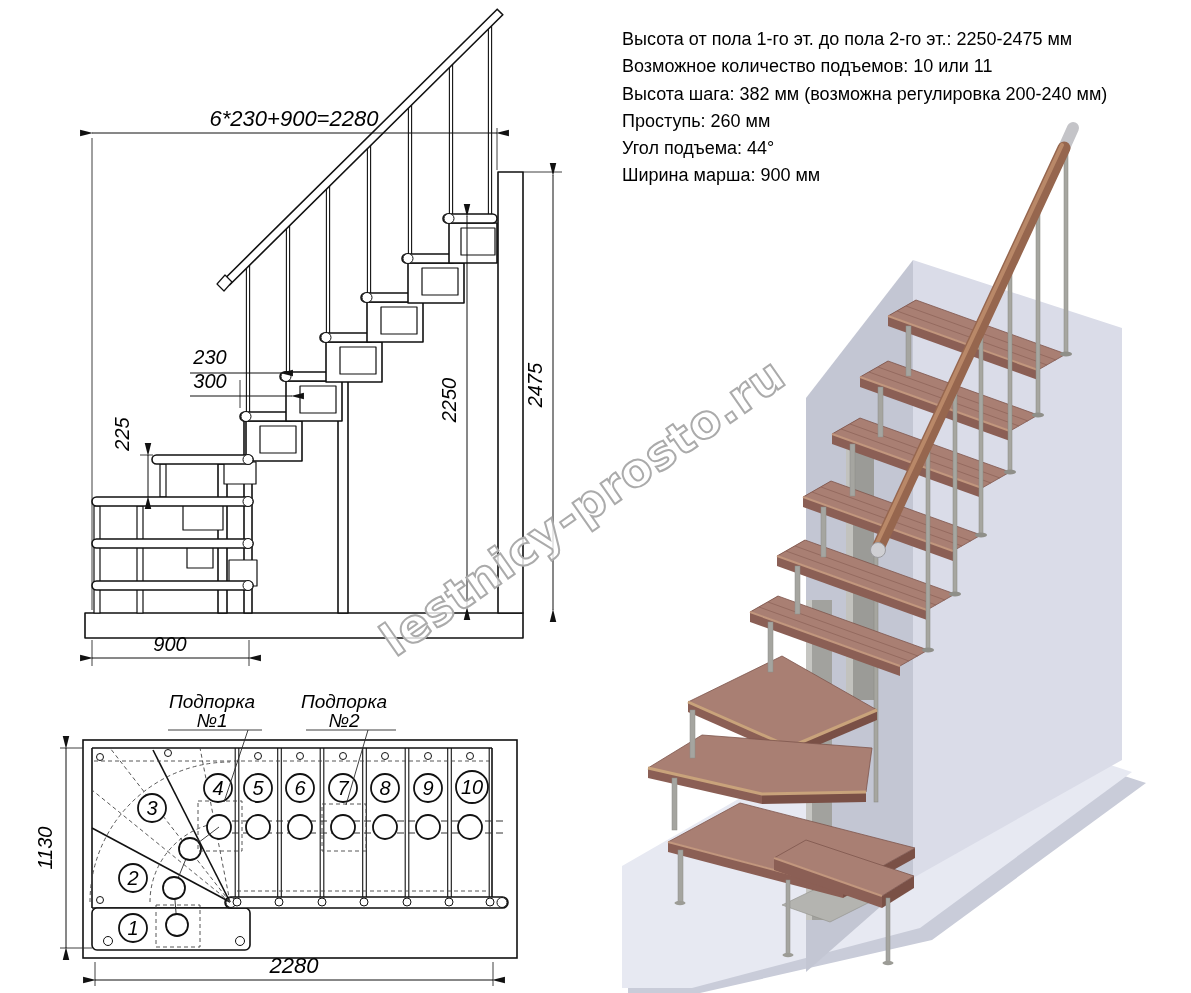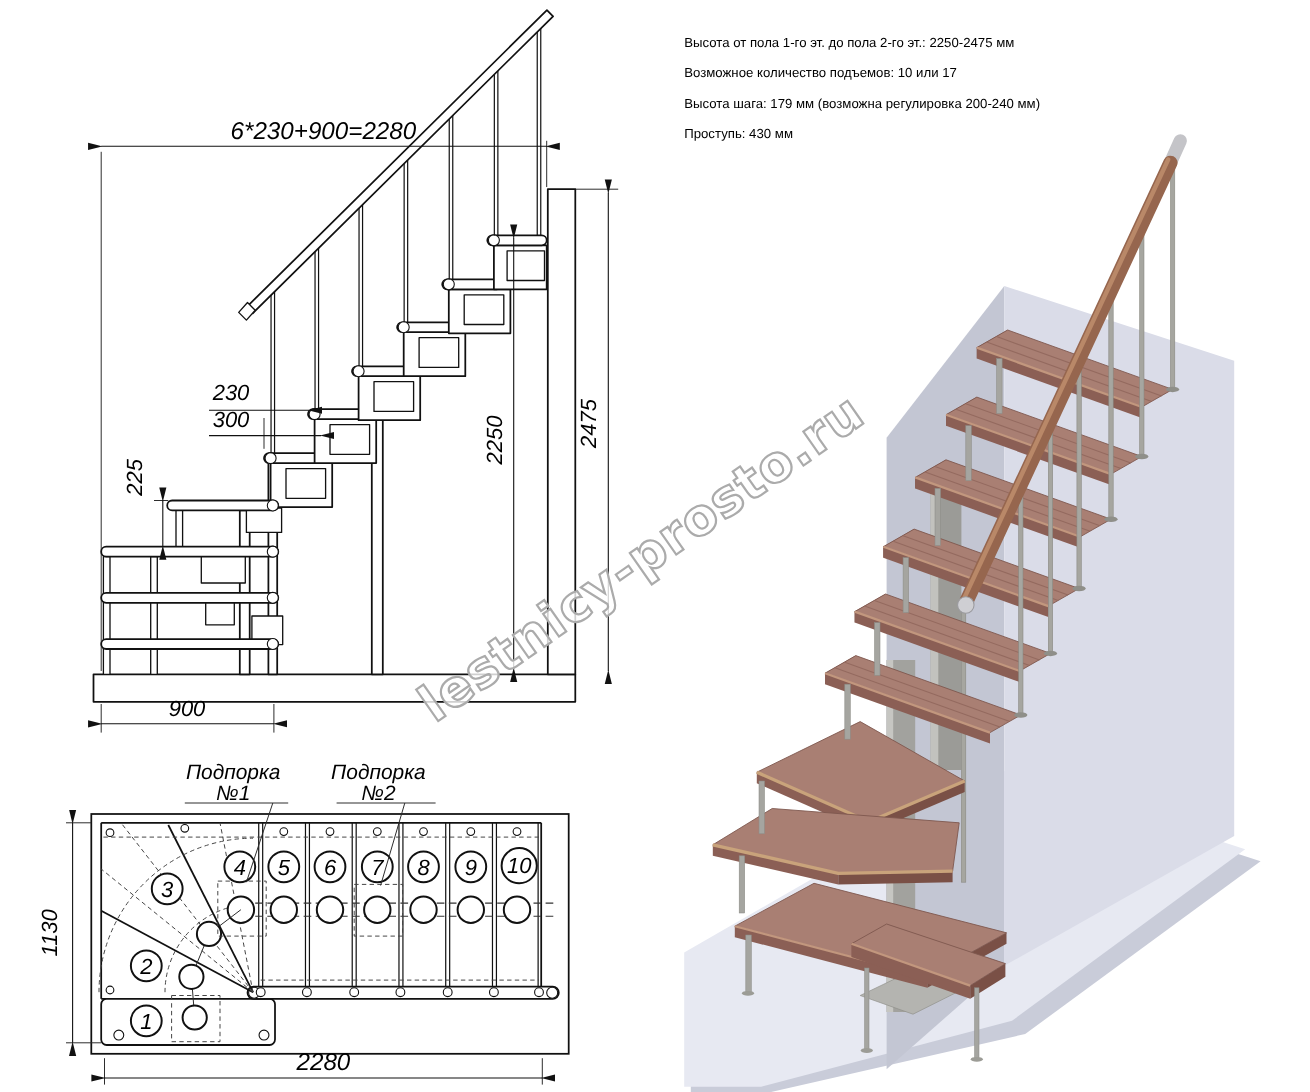--- a/index.html
+++ b/index.html
@@ -18,21 +18,21 @@
   .circ{fill:#fff;stroke:#111;stroke-width:1.8;}
   .tiny{fill:#fff;stroke:#111;stroke-width:1;}
   .dimtxt{font:italic 20px "Liberation Sans",sans-serif;fill:#000;}
   .dimbig{font:italic 22px "Liberation Sans",sans-serif;fill:#000;}
   .num {font:italic 20px "Liberation Sans",sans-serif;fill:#000;text-anchor:middle;}
   .lbl {font:italic 19px "Liberation Sans",sans-serif;fill:#000;text-anchor:middle;}
   .wm  {font:700 46px "DejaVu Sans",sans-serif;fill:#fff;fill-opacity:.8;stroke:#ababab;
         stroke-width:2;text-anchor:middle;letter-spacing:1px;}
   
   #specs{position:absolute;left:622px;top:26px;width:560px;}
-  .spec-line{font-size:12px;line-height:27.3px;color:#000;white-space:nowrap;}
+  .spec-line{font-size:18px;line-height:27.3px;color:#000;white-space:nowrap;}
 </style>
 </head>
 <body>
 
 <div id="canvas">
 
 <svg id="art" width="1191" height="993" viewBox="0 0 1191 993">
   <defs>
     <marker id="arw" viewBox="0 0 12 8" refX="1" refY="4" markerWidth="13" markerHeight="9" orient="auto-start-reverse" markerUnits="userSpaceOnUse">
       <path d="M0,4 L12,1 L12,7 Z" fill="#111"></path>
@@ -423,18 +423,20 @@
       <line x1="876" y1="545" x2="1062" y2="145" stroke="#b98868" stroke-width="4" stroke-linecap="round"></line>
       <circle cx="878" cy="550" r="7.5" fill="#cfcfd3" stroke="#9b9b9f" stroke-width="1"></circle>
     </g>
   </g>
 
   <text class="wm" x="592" y="520" transform="rotate(-35 592 520)">lestnicy-prosto.ru</text>
 </svg>
 
 <div id="specs">
   <div class="spec-line">Высота от пола 1-го эт. до пола 2-го эт.: 2250-2475 мм</div>
-  <div class="spec-line">Возможное количество подъемов: 10 или 17</div>
-  <div class="spec-line">Высота шага: 179 мм (возможна регулировка 200-240 мм)</div>
-  <div class="spec-line">Проступь: 430 мм</div>
+  <div class="spec-line">Возможное количество подъемов: 10 или 11</div>
+  <div class="spec-line">Высота шага: 382 мм (возможна регулировка 200-240 мм)</div>
+  <div class="spec-line">Проступь: 260 мм</div>
+  <div class="spec-line">Угол подъема: 44°</div>
+  <div class="spec-line">Ширина марша: 900 мм</div>
 </div>
 
 </div>
 
 </body></html>

